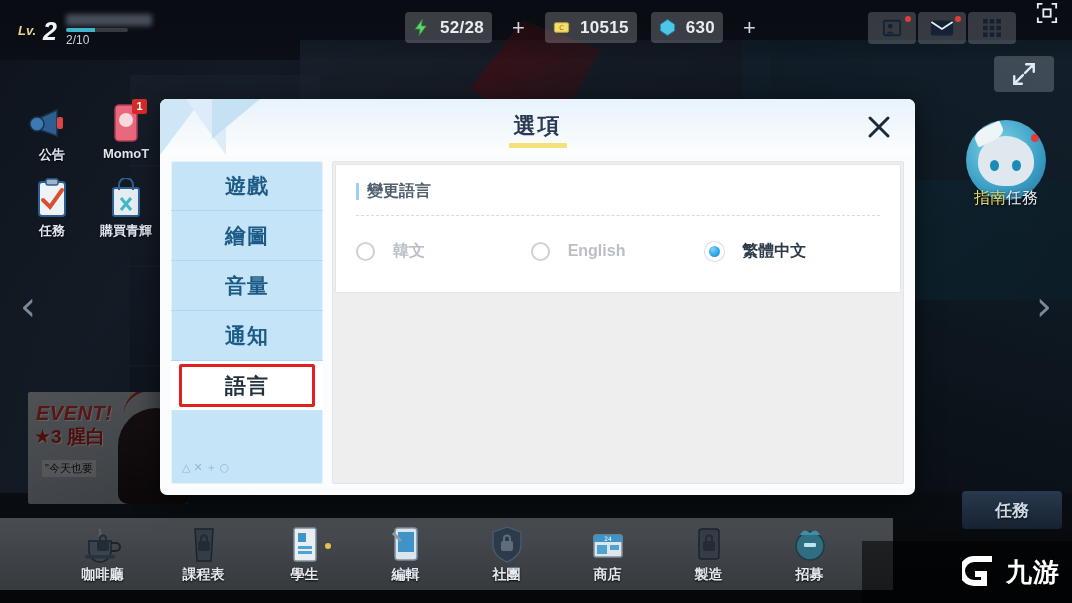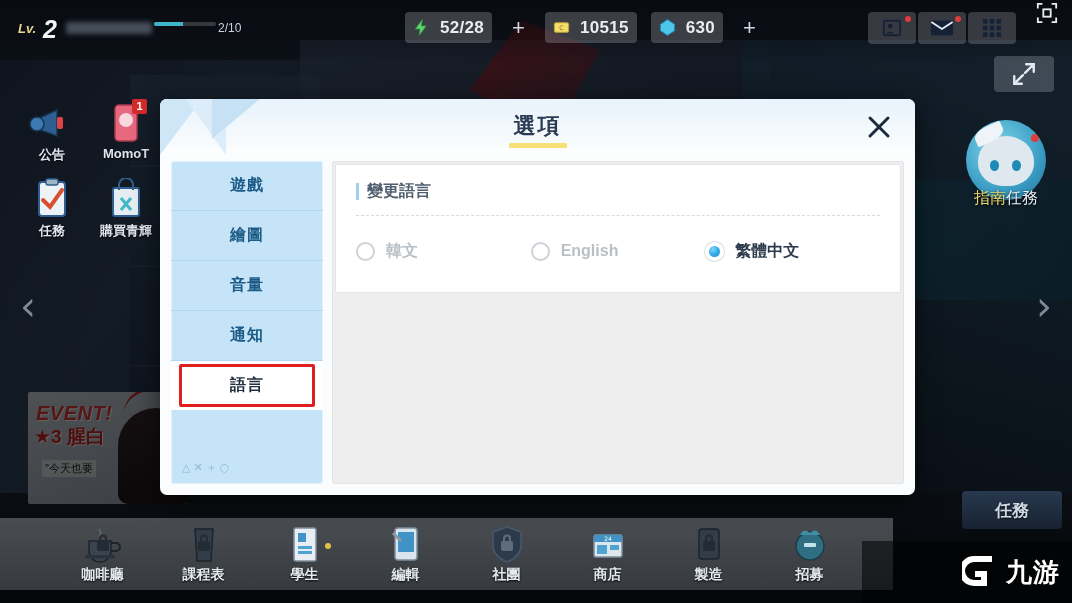--- a/index.html
+++ b/index.html
@@ -156,21 +156,21 @@
     line-height: 1;
   }
   .lv-num {
     color: #f2f4f7;
     font-size: 25px;
     font-weight: bold;
     font-style: italic;
     line-height: 1;
     margin-top: 3px;
   }
-  .lv-meta { display: flex; flex-direction: row; gap: 2px; margin-left: 2px; }
+  .lv-meta { display: flex; flex-direction: column; gap: 2px; margin-left: 2px; }
   .name-blur {
     width: 86px; height: 12px;
     background: rgba(120,132,148,.55);
     filter: blur(2.5px);
     border-radius: 2px;
   }
   .xp-track {
     width: 62px; height: 4px;
     background: rgba(255,255,255,.18);
     border-radius: 2px;
@@ -516,21 +516,21 @@
     flex-direction: column;
     position: relative;
     box-shadow: inset 0 0 0 1px rgba(255,255,255,.5);
   }
   .side-item {
     height: 49px;
     display: flex;
     align-items: center;
     justify-content: center;
     color: #1d5b87;
-    font-size: 16px;
+    font-size: 21px;
     font-weight: bold;
     border-bottom: 1px solid #b2d7f0;
     cursor: pointer;
     position: relative;
     letter-spacing: 1px;
   }
   .side-item.active {
     background: #ffffff;
     color: #22313f;
     border-bottom: none;
@@ -586,21 +586,21 @@
     flex: none;
   }
   .radio-grid {
     display: flex;
     flex-wrap: wrap;
   }
   .radio-opt {
     width: 33.33%;
     display: flex;
     align-items: center;
-    gap: 11px;
+    gap: 18px;
     height: 42px;
     cursor: pointer;
     box-sizing: border-box;
   }
   .radio-circle {
     width: 19px; height: 19px;
     border-radius: 50%;
     border: 2px solid #cdd3d9;
     background: #fff;
     flex: none;

